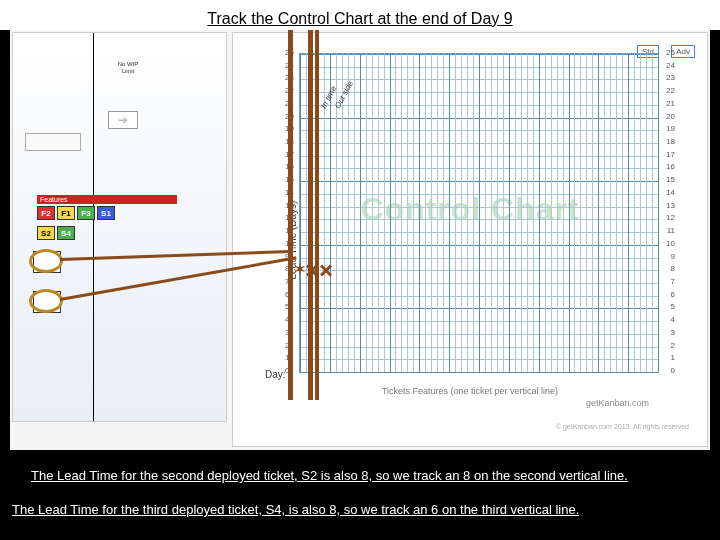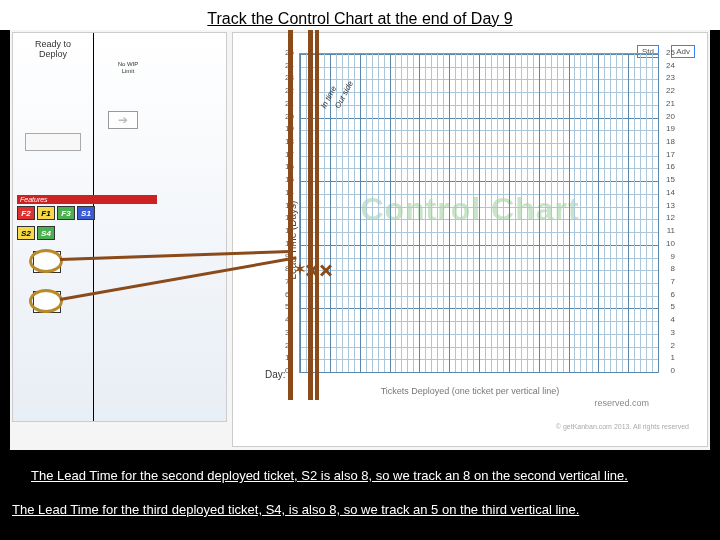--- a/index.html
+++ b/index.html
@@ -75,21 +75,21 @@
     color:#bbb;
   }
   .note-box {
     position:absolute;
     border:1px solid #aaa;
     background:#f8f8f8;
     font-size:5px;
     color:#888;
     padding:2px;
   }
-  .ticket-row { position:absolute; left:4px; height:19px;font-style:italic; }
+  .ticket-row { position:absolute; left:24px; height:19px; }
   .ticket-header { background:#cc2222; color:#fff; font-size:7px; padding:1px 3px; display:inline-block; width:140px; }
   .tickets { display:flex; gap:2px; margin-top:1px; }
   .tk { width:18px; height:14px; font-size:8px; text-align:center; line-height:14px; border:1px solid #333; font-weight:bold; }
   .tk-r { background:#e03030; color:#fff; }
   .tk-y { background:#f6d94a; }
   .tk-g { background:#4caf50; color:#fff; }
   .tk-b { background:#3b5bd6; color:#fff; }
   .deploy-slot {
     position:absolute;
     width:28px; height:22px;
@@ -192,22 +192,20 @@
 <body>
 
 <div class="title-wrap">
   <div class="title">Track the Control Chart at the end of Day 9</div>
 </div>
 
 <div class="content-area">
 
   <div class="kanban">
     <div class="kcol-line" style="left:80px;"></div>
-    <div class="kcol-head" style="left:0; width:80px; white-space:pre-line;">Ready to
-Deploy</div>
     <div class="wip" style="left:95px; top:28px; width:40px; white-space:pre-line;">No WIP
 Limit</div>
     <div class="arrow-box" style="left:95px; top:78px;">➔</div>
     <div class="note-box" style="left:12px; top:100px; width:56px; height:18px;"></div>
 
     <div class="ticket-row" style="top:155px;">
       <div class="ticket-header">Features</div>
     </div>
     <div class="ticket-row" style="top:172px;">
       <div class="tickets">
@@ -325,22 +323,22 @@
           <div class="vline" style="left: 334.133px;"></div>
           <div class="vline" style="left: 340.1px;"></div>
           <div class="vline" style="left: 346.067px;"></div>
           <div class="vline" style="left: 352.033px;"></div>
           <div class="vline emph" style="left: 358px;"></div>
         </div>
 
       <div id="yleft"></div>
       <div id="yright" class="grid-right-labels"></div>
 
-      <div class="brand">reserved.com</div>
-      <div class="xtitle">Tickets Deployed (one ticket per vertical line)</div>
+      <div class="brand">getKanban.com</div>
+      <div class="xtitle">Tickets Features (one ticket per vertical line)</div>
       <div class="day-label">Day:</div>
       <div class="copyright">© getKanban.com 2013. All rights reserved</div>
 
       <div class="annot" style="left:86px; top:60px;">In time</div>
       <div class="annot" style="left:100px; top:60px;">Out side</div>
     <div class="glabel" style="left: 44px; top: 325px;">0</div>
         <div class="glabel" style="right: 24px; top: 325px;">0</div>
         <div class="glabel" style="left: 44px; top: 312.28px;">1</div>
         <div class="glabel" style="right: 24px; top: 312.28px;">1</div>
         <div class="glabel" style="left: 44px; top: 299.56px;">2</div>
@@ -401,13 +399,13 @@
   <div class="brown-arrow" style="left:50px; top:228px; width:230px; transform: rotate(-2deg);"></div>
   <div class="brown-arrow" style="left:50px; top:268px; width:240px; transform: rotate(-10deg);"></div>
 
   <div class="star8" style="left:284px; top:232px;">✶</div>
   <div class="xmark" style="left:295px; top:232px;"></div>
   <div class="xmark" style="left:309px; top:232px;"></div>
 
 </div>
 
 <div class="caption" style="top:468px;margin-left:19px;">The Lead Time for the second deployed ticket, S2 is also 8, so we track an 8 on the second vertical line.</div>
-<div class="caption" style="top:502px;">The Lead Time for the third deployed ticket, S4, is also 8, so we track an 5 on the third vertical line.</div>
+<div class="caption" style="top:502px;">The Lead Time for the third deployed ticket, S4, is also 8, so we track an 6 on the third vertical line.</div>
 
 </body></html>

